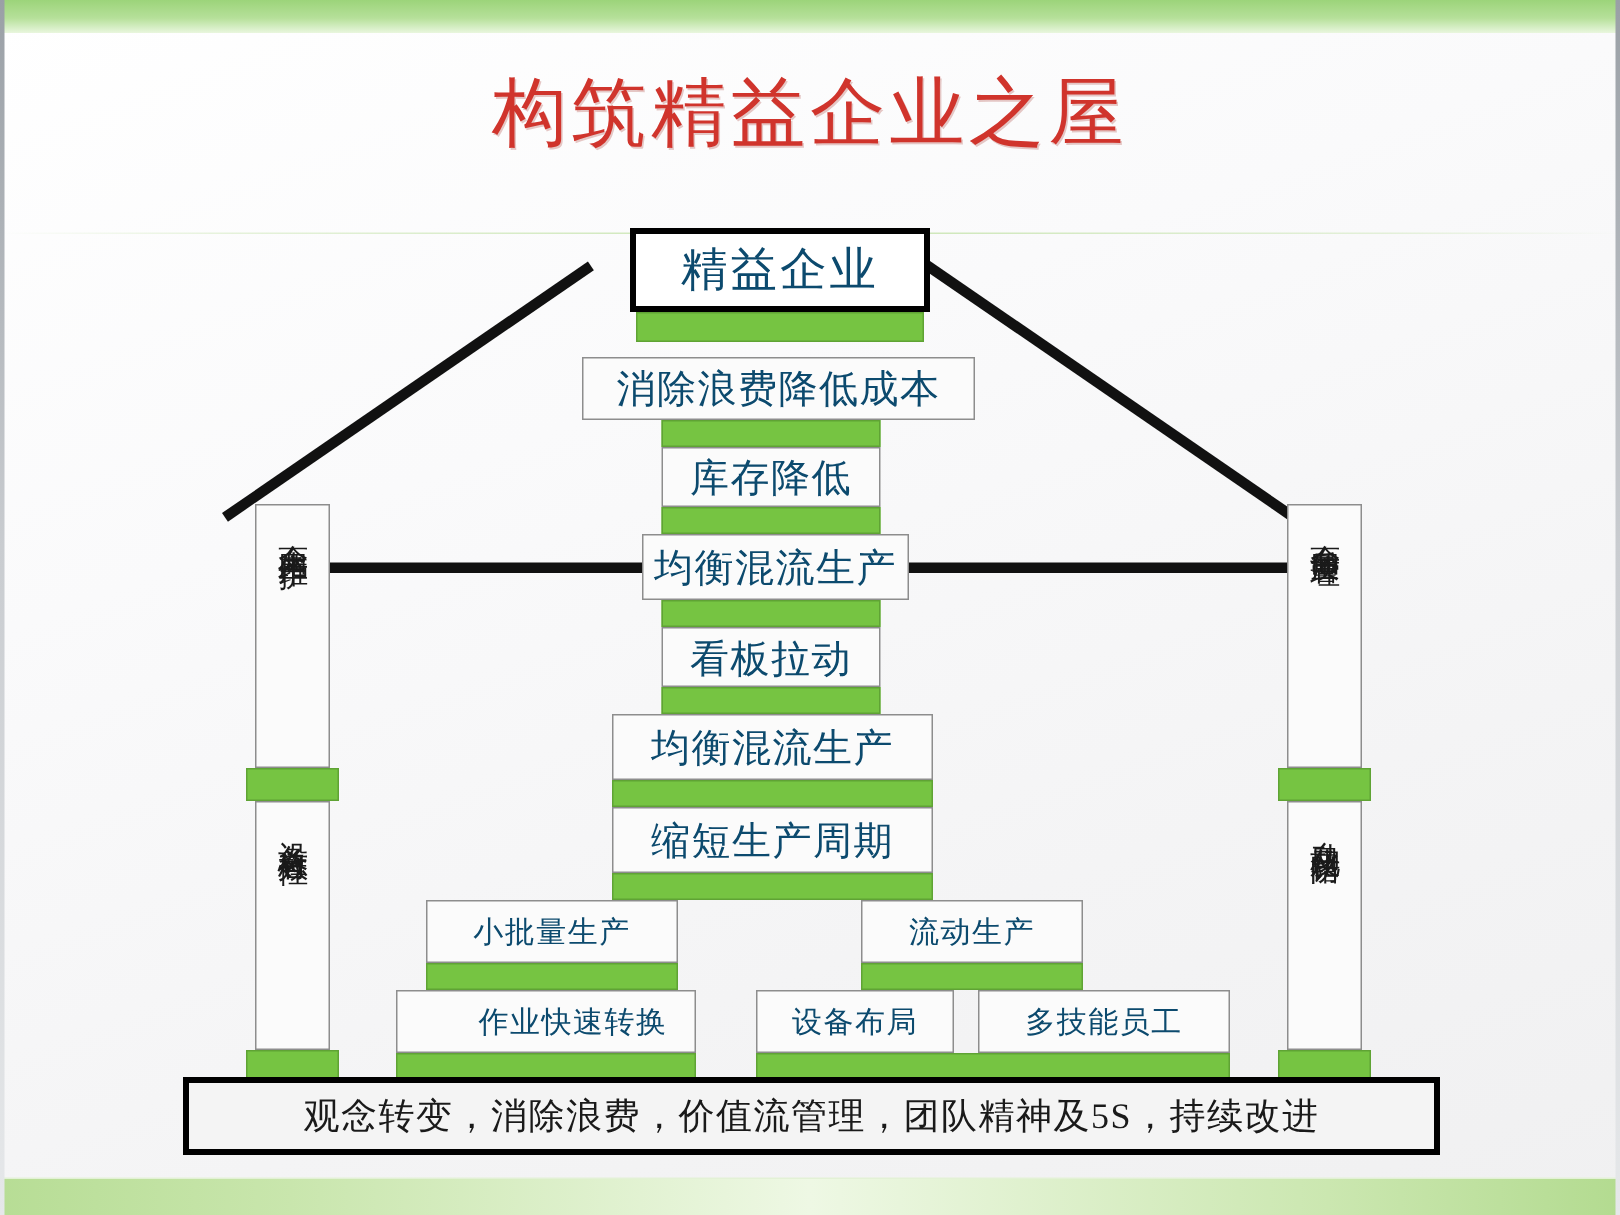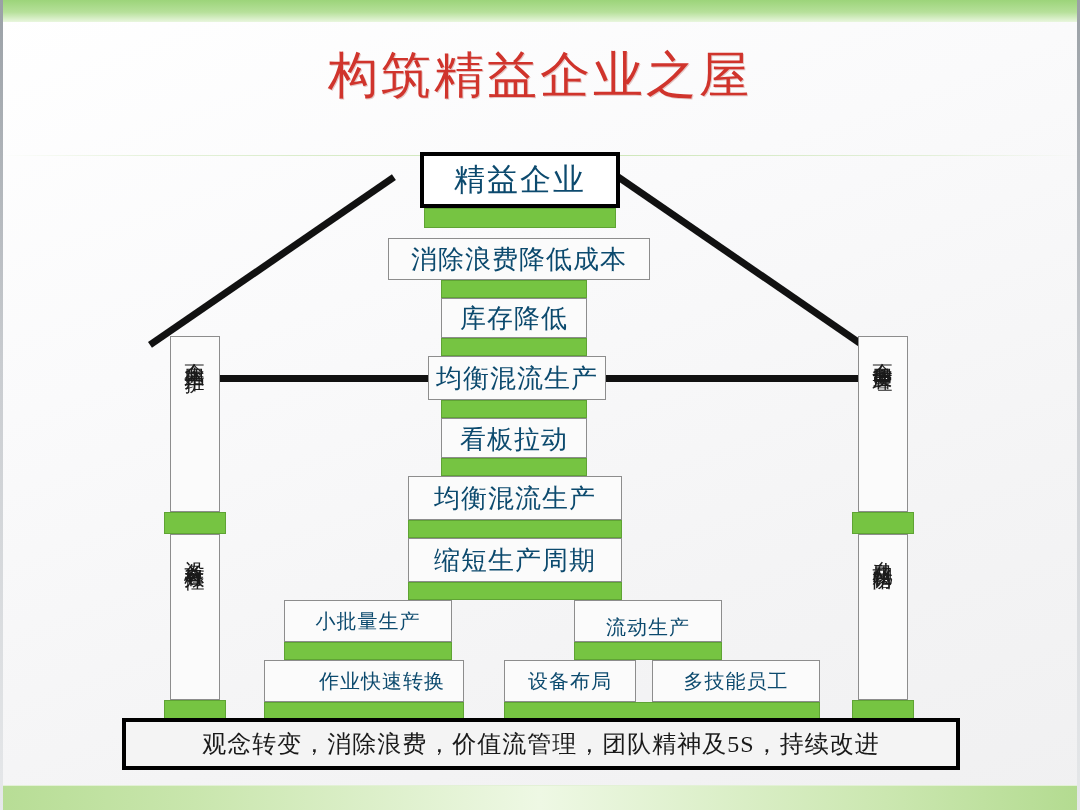--- a/index.html
+++ b/index.html
@@ -194,21 +194,21 @@
   <div class="blk tier" style="left:408px; top:538px; width:214px; height:44px;">
     <span>缩短生产周期</span>
   </div>
   <div class="grn" style="left:408px; top:582px; width:214px; height:18px;"></div>
 
   <div class="blk small" style="left:284px; top:600px; width:168px; height:42px;text-align:right;">
     <span>小批量生产</span>
   </div>
   <div class="grn" style="left:284px; top:642px; width:168px; height:18px;"></div>
 
-  <div class="blk small" style="left:574px; top:600px; width:148px; height:42px;align-items:flex-end;">
+  <div class="blk small" style="left:574px; top:600px; width:148px; height:42px;">
     <span>流动生产</span>
   </div>
   <div class="grn" style="left:574px; top:642px; width:148px; height:18px;"></div>
 
   <div class="blk small" style="left:264px; top:660px; width:200px; height:42px;padding-left:36px;">
     <span>作业快速转换</span>
   </div>
   <div class="grn" style="left:264px; top:702px; width:200px; height:18px;"></div>
 
   <div class="blk small" style="left:504px; top:660px; width:132px; height:42px;">

